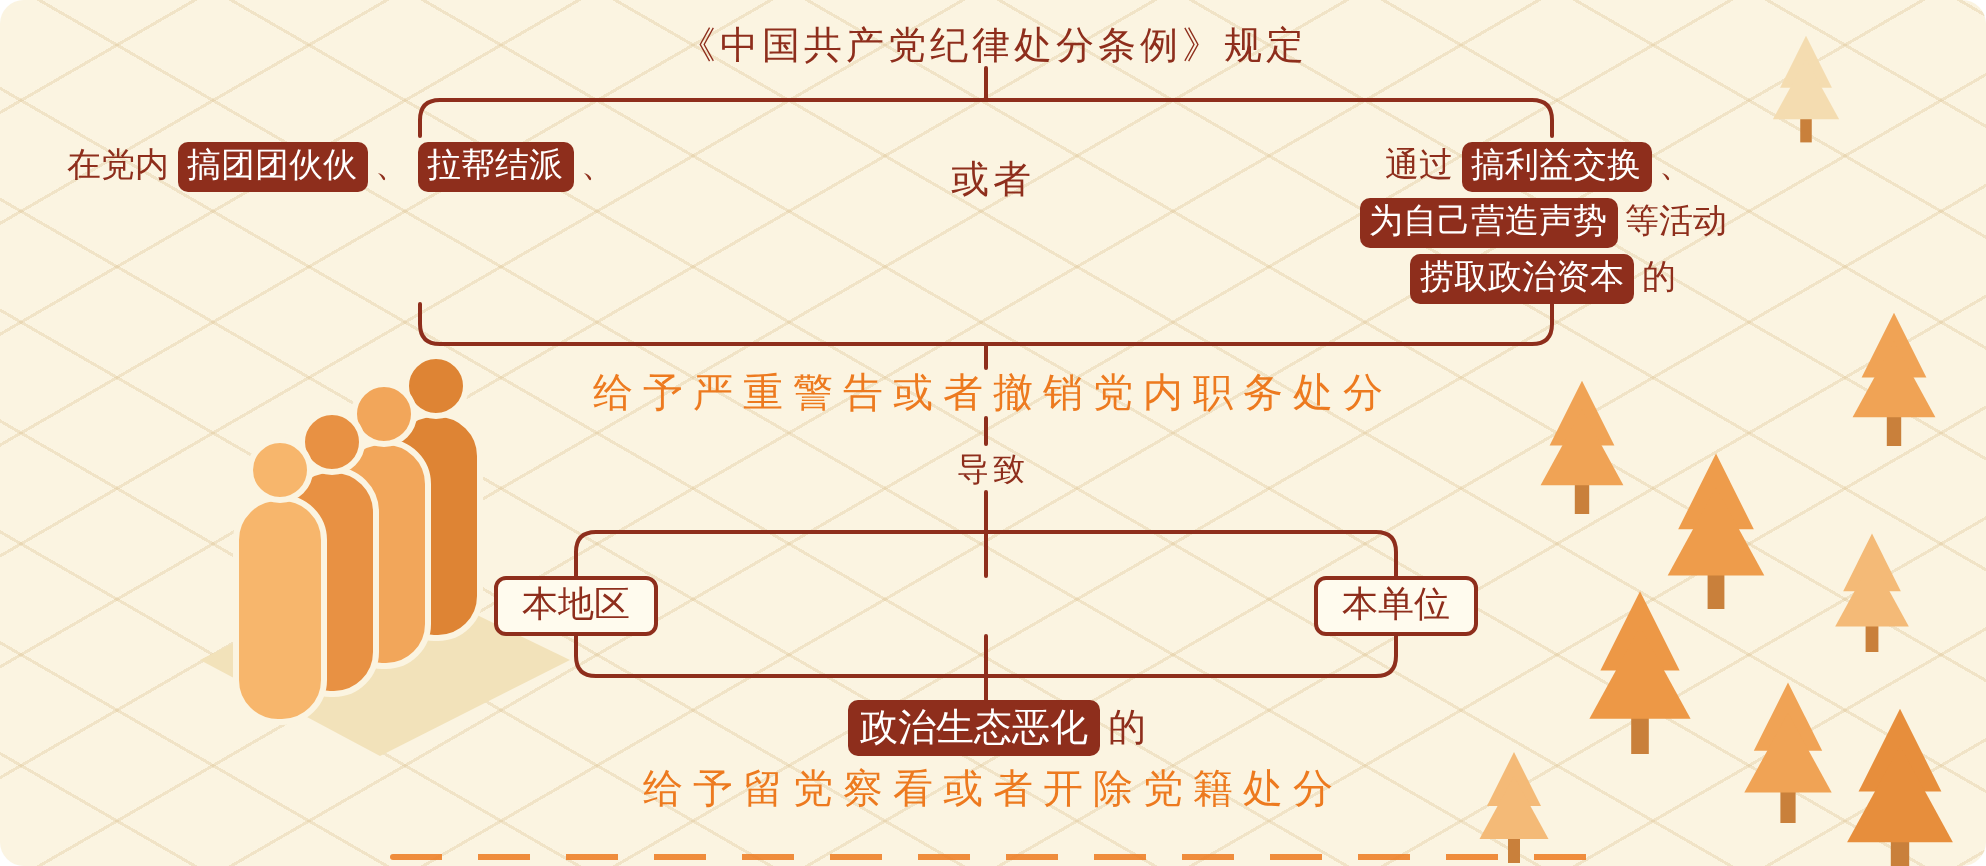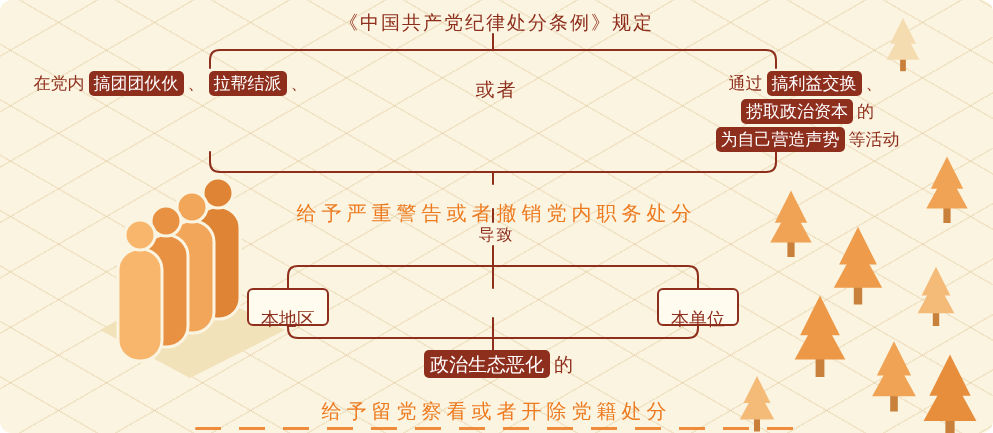--- a/index.html
+++ b/index.html
@@ -23,42 +23,42 @@
   }
   svg.layer{position:absolute;left:0;top:0;}
   .lines path{fill:none;stroke:var(--dark-red);stroke-width:2;stroke-linecap:round;}
 
   .abs-center{position:absolute;left:0;width:100%;text-align:center;}
 
   .title{top:10px;font-size:19px;letter-spacing:2px;color:var(--dark-red);}
 
   .branch{position:absolute;top:70px;font-size:17px;line-height:27px;color:var(--dark-red);text-align:center;}
   .branch.left{left:28px;width:285px;}
-  .branch.right{left:688px;width:235px;}
+  .branch.right{left:652px;width:235px;}
   .branch .line{white-space:nowrap;margin-bottom:1px;}
 
   .hl{
     background:var(--dark-red);color:#ffffff;
     border-radius:5px;padding:1px 5px 2px;margin:0 4px;
     display:inline-block;line-height:22px;
   }
 
   .or-label{top:77px;font-size:19px;color:var(--dark-red);letter-spacing:2px;}
   .lead-label{top:225px;font-size:16px;color:var(--dark-red);letter-spacing:2px;}
 
-  .penalty{font-size:20px;letter-spacing:5px;color:var(--orange);margin-top:17px;}
+  .penalty{font-size:20px;letter-spacing:5px;color:var(--orange);}
   .penalty.p1{top:183px;}
   .penalty.p2{top:381px;}
 
   .scope{
     position:absolute;top:288px;transform:translateX(-50%);
     box-sizing:border-box;height:30px;line-height:24px;
     border:2px solid var(--dark-red);border-radius:6px;
     background:#FFFBEE;color:var(--dark-red);
-    font-size:18px;padding:17px 12px;white-space:nowrap;
+    font-size:18px;padding:1px 12px;white-space:nowrap;
   }
   .scope.s0{left:288px;}
   .scope.s1{left:493px;}
   .scope.s2{left:698px;text-align:right;}
 
   .result-line{top:350px;font-size:19px;color:var(--dark-red);}
   .result-line .hl{padding:2px 6px;line-height:24px;}
 
   .bottom-dashes{
     position:absolute;left:195px;right:195px;bottom:3px;height:3px;
@@ -135,24 +135,24 @@
     </div>
   </div>
 
   <div class="abs-center or-label">或者</div>
 
   <div class="branch right">
     <div class="line">
       <span>通过</span><span class="hl">搞利益交换</span><span>、</span>
     </div>
     <div class="line">
-      <span class="hl">捞取政治资本</span><span>的</span>
+      <span class="hl">为自己营造声势</span><span>等活动</span>
     </div>
     <div class="line">
-      <span class="hl">为自己营造声势</span><span>等活动</span>
+      <span class="hl">捞取政治资本</span><span>的</span>
     </div>
   </div>
 
   <div class="abs-center penalty p1">给予严重警告或者撤销党内职务处分</div>
 
   <div class="abs-center lead-label">导致</div>
 
   <div class="scope s0">本地区</div>
   <div class="scope s2">本单位</div>
 

